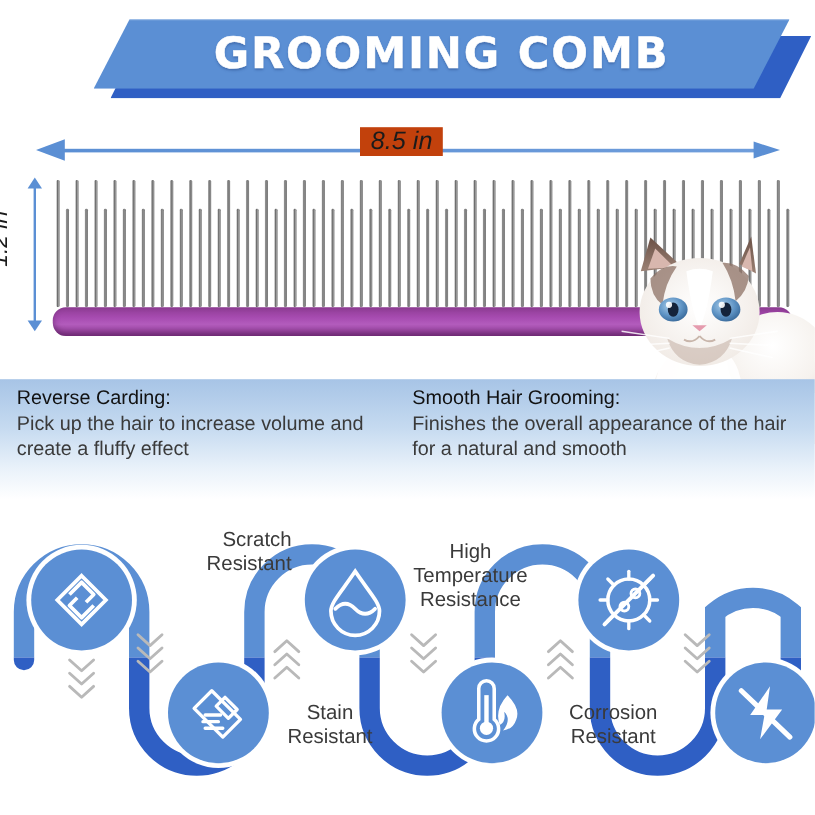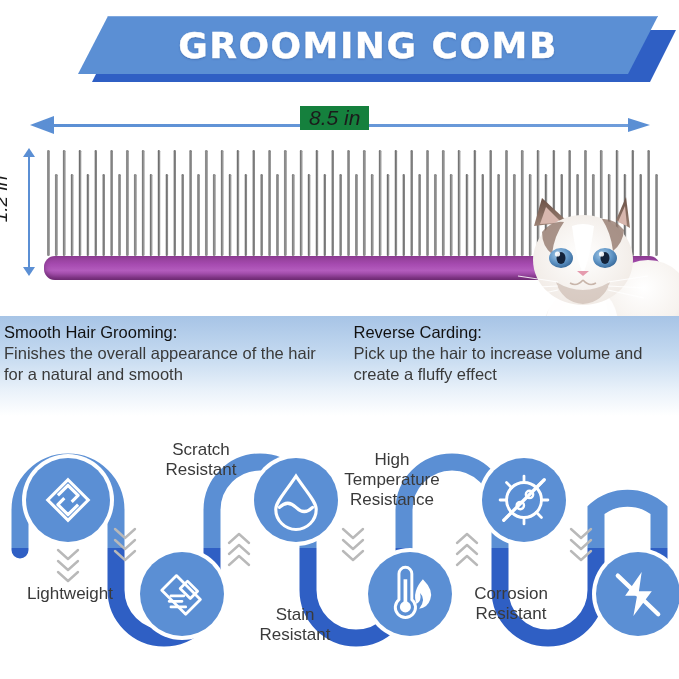--- a/index.html
+++ b/index.html
@@ -46,21 +46,21 @@
     border-top:9px solid transparent;border-bottom:9px solid transparent;
     border-right:24px solid #5b8fd4;
   }
   .hdim .tipR{
     position:absolute;right:0;top:4px;width:0;height:0;
     border-top:7px solid transparent;border-bottom:7px solid transparent;
     border-left:22px solid #5b8fd4;
   }
   .hdim-label{
     position:absolute;left:300px;top:6px;
-    font-size:21px;font-style:italic;color:#1b1b1b;background:#15803d;
+    font-size:21px;font-style:italic;color:#1b1b1b;background:#c2410c;
     padding:0 9px;font-family:"Liberation Sans",sans-serif;
   }
 
   .vdim{position:absolute;left:22px;top:48px;width:14px;height:128px;}
   .vdim .bar{position:absolute;left:6px;top:5px;width:2px;height:118px;background:#5b8fd4;}
   .vdim .tipT{
     position:absolute;left:1px;top:0;width:0;height:0;
     border-left:6px solid transparent;border-right:6px solid transparent;
     border-bottom:9px solid #5b8fd4;
   }
@@ -290,27 +290,27 @@
         <path d="M60 90 L22 92"></path>
         <path d="M60 94 L24 102"></path>
       <path d="M110 86 L150 80"></path>
         <path d="M110 90 L148 92"></path>
         <path d="M110 94 L146 102"></path>
     </g>
   </svg>
 
   <div class="desc-band"></div>
   <div class="desc-cols">
+    <div class="desc-col left">
+      <div class="desc-title">Reverse Carding:</div>
+      <div class="desc-body">Pick up the hair to increase volume and create a fluffy effect</div>
+    </div>
     <div class="desc-col right">
       <div class="desc-title">Smooth Hair Grooming:</div>
       <div class="desc-body">Finishes the overall appearance of the hair for a natural and smooth</div>
-    </div>
-    <div class="desc-col left">
-      <div class="desc-title">Reverse Carding:</div>
-      <div class="desc-body">Pick up the hair to increase volume and create a fluffy effect</div>
     </div>
   </div>
 
   <div class="features">
     <svg viewBox="0 0 679 240" width="679" height="240">
       <defs>
         <clipPath id="halfTop">
             <rect x="0" y="0" width="679" height="116"></rect>
           </clipPath>
         <clipPath id="halfBot">
@@ -415,24 +415,23 @@
             <path d="M457,133 L467,124 L477,133"></path>
           </g>
           <g fill="none" stroke="#b9b9b9" stroke-width="2.4" stroke-linecap="round" stroke-linejoin="round">
             <path d="M571,119 L581,128 L591,119"></path>
             <path d="M571,108 L581,117 L591,108"></path>
             <path d="M571,97 L581,106 L591,97"></path>
           </g>
         </g>
     </svg>
 
-    <div class="flabel" style="left:8px;top:152px;width:124px;">Lightweight</div>
-    <div class="flabel" style="left:142px;top:8px;width:118px;">Scratch
+    <div class="flabel" style="left:125px;top:8px;width:118px;text-align:right;">Scratch
 Resistant</div>
-    <div class="flabel" style="left:236px;top:152px;width:118px;margin-top:21px;">Stain
+    <div class="flabel" style="left:216px;top:152px;width:118px;">Stain
 Resistant</div>
     <div class="flabel" style="left:330px;top:-2px;width:124px;margin-top:20px;">High
 Temperature
 Resistance</div>
     <div class="flabel" style="left:450px;top:152px;width:122px;">Corrosion
 Resistant</div>
   </div>
 
 </div>
 

